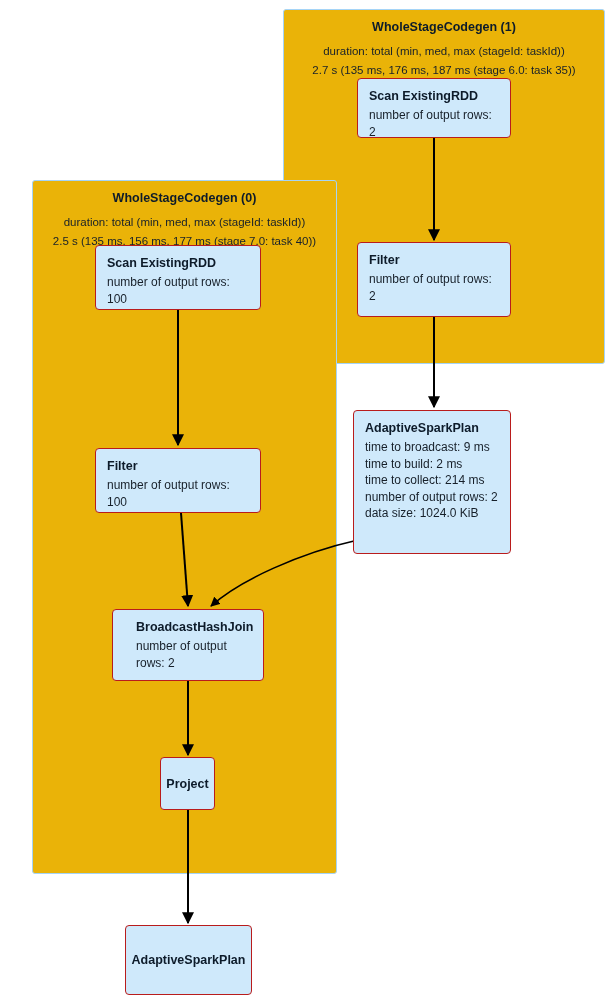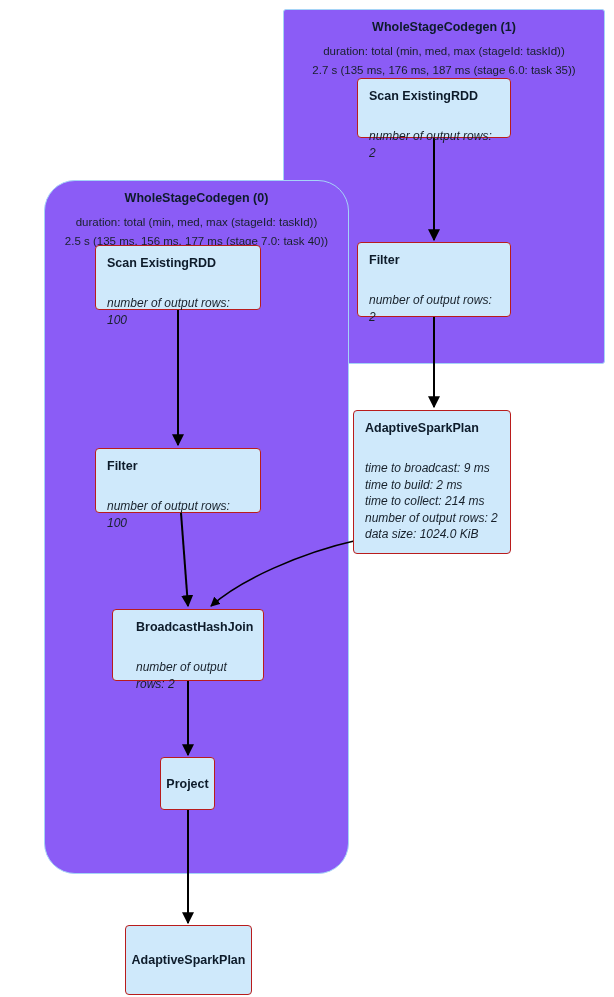--- a/index.html
+++ b/index.html
@@ -15,21 +15,21 @@
     overflow: hidden;
   }
   #diagram {
     position: absolute;
     left: 0; top: 0;
     width: 614px;
     height: 997px;
   }
   .wsc-group {
     position: absolute;
-    background: #8b5cf6;
+    background: #eab308;
     border: 1px solid #a5d4f7;
     border-radius: 3px;
     box-sizing: border-box;
   }
   .wsc-title {
     text-align: center;
     font-weight: bold;
     font-size: 12.5px;
     color: #0d1b2a;
     margin-top: 10px;
@@ -53,23 +53,22 @@
   .node-title {
     font-weight: bold;
     font-size: 12.5px;
     color: #0d1b2a;
     line-height: 16px;
   }
   .node-metrics {
     font-size: 12px;
     color: #17202a;
     line-height: 16.5px;
-    margin-top: 24px;
+    margin-top: 3px;
     white-space: pre-line;
-    font-style: italic;
   }
   .node.compact {
     padding: 0;
     display: flex;
     align-items: center;
     justify-content: center;
   }
   .node.compact .node-title {
     text-align: left;
   }
@@ -85,21 +84,21 @@
 <body>
 
 <div id="diagram">
 
   <div class="wsc-group" style="left:283px; top:9px; width:322px; height:355px;">
     <div class="wsc-title">WholeStageCodegen (1)</div>
     <div class="wsc-meta">duration: total (min, med, max (stageId: taskId))
 2.7 s (135 ms, 176 ms, 187 ms (stage 6.0: task 35))</div>
   </div>
 
-  <div class="wsc-group" style="left:44px; top:180px; width:305px; height:694px;border-radius:31px;">
+  <div class="wsc-group" style="left:32px; top:180px; width:305px; height:694px;">
     <div class="wsc-title">WholeStageCodegen (0)</div>
     <div class="wsc-meta">duration: total (min, med, max (stageId: taskId))
 2.5 s (135 ms, 156 ms, 177 ms (stage 7.0: task 40))</div>
   </div>
 
   <svg class="edges" viewBox="0 0 614 997">
     <defs>
       <marker id="arrow" viewBox="0 0 10 10" refX="9" refY="5" markerWidth="6" markerHeight="6" orient="auto-start-reverse">
         <path d="M 0 0 L 10 5 L 0 10 z" fill="#000000"></path>
       </marker>

